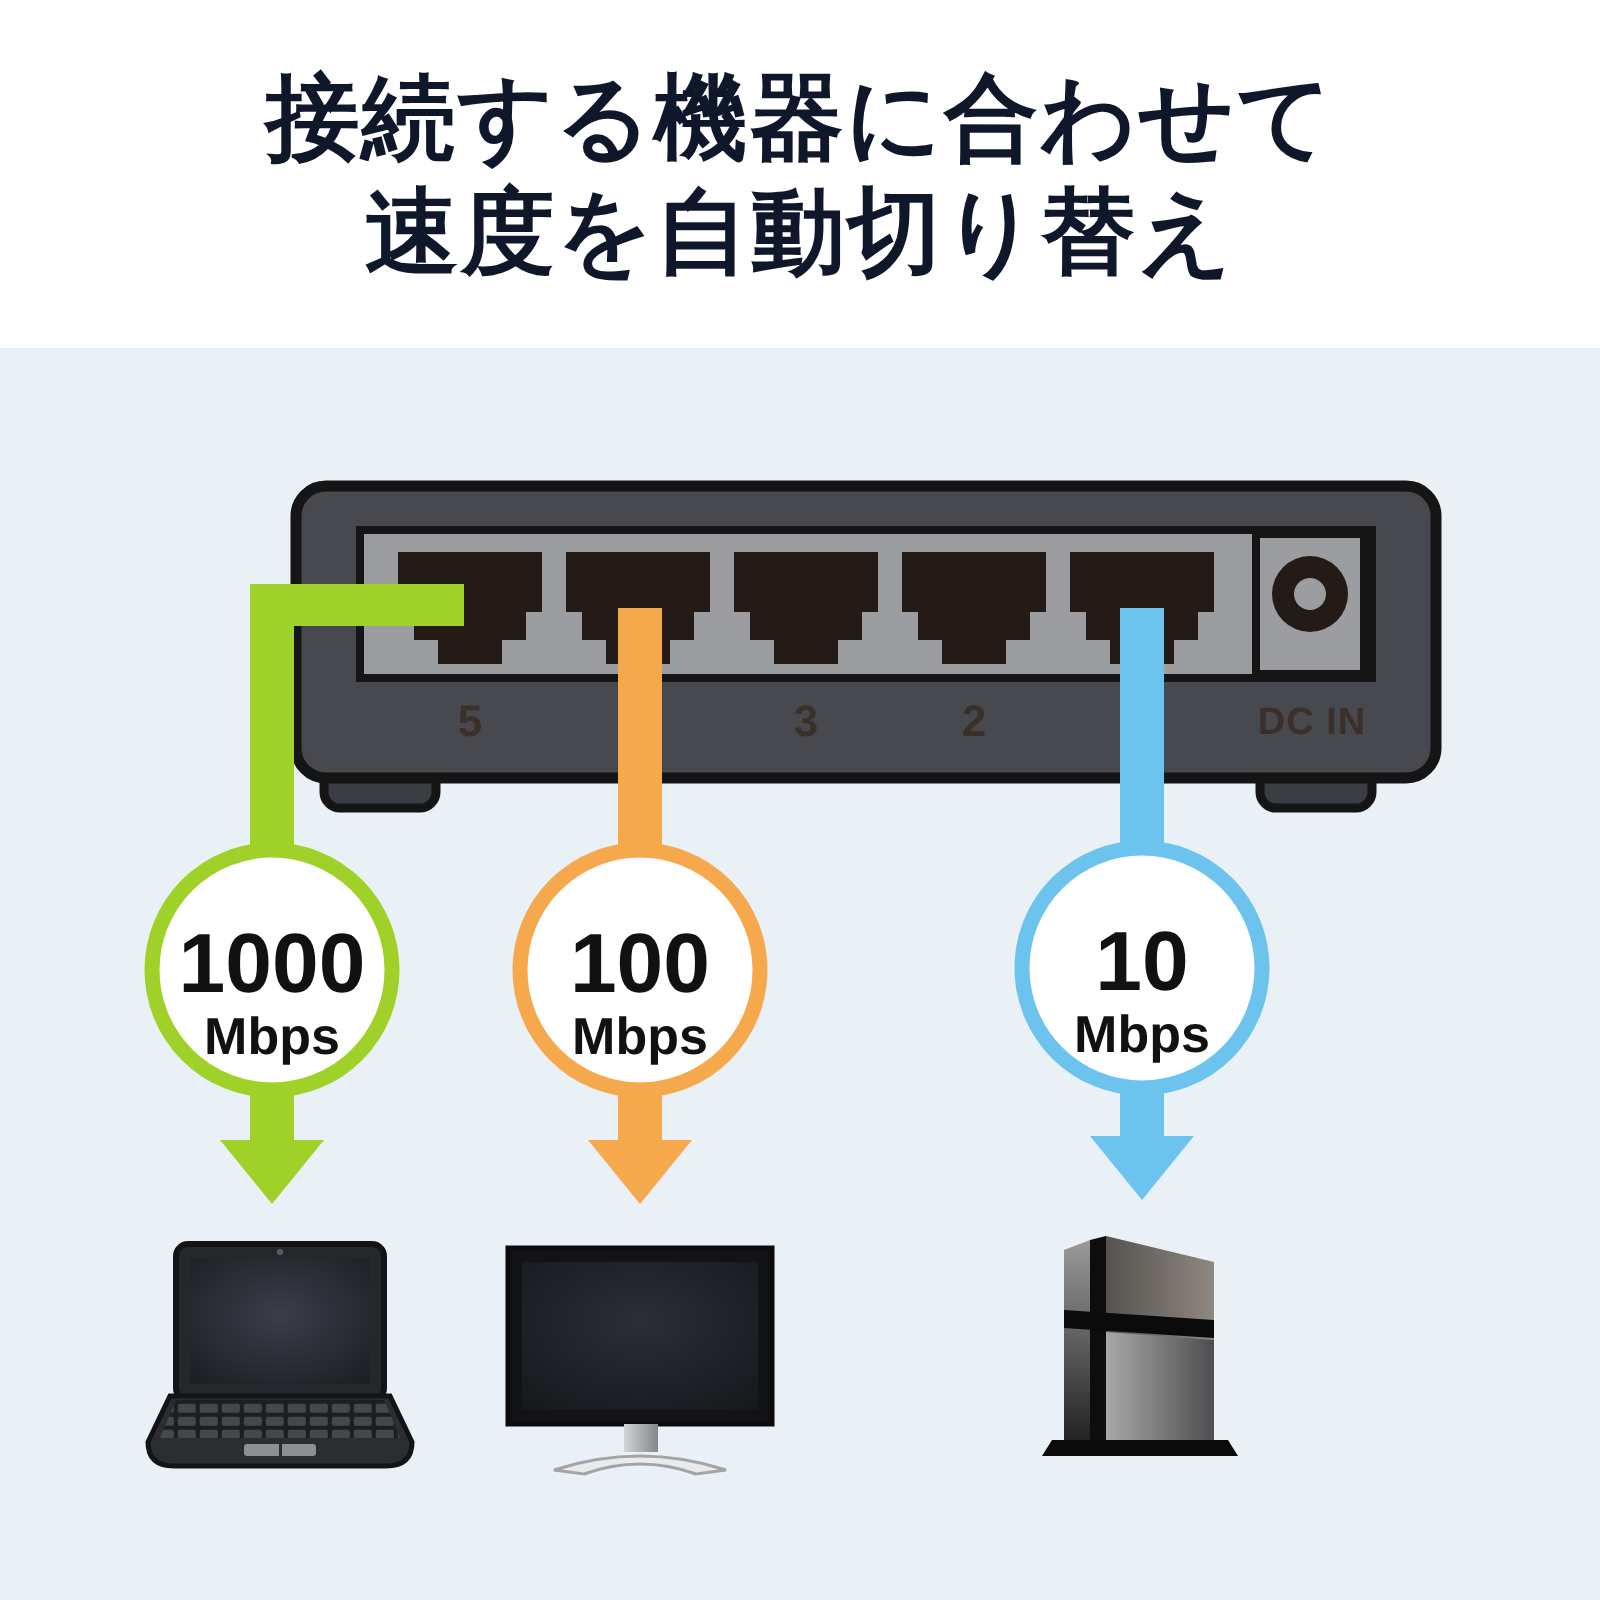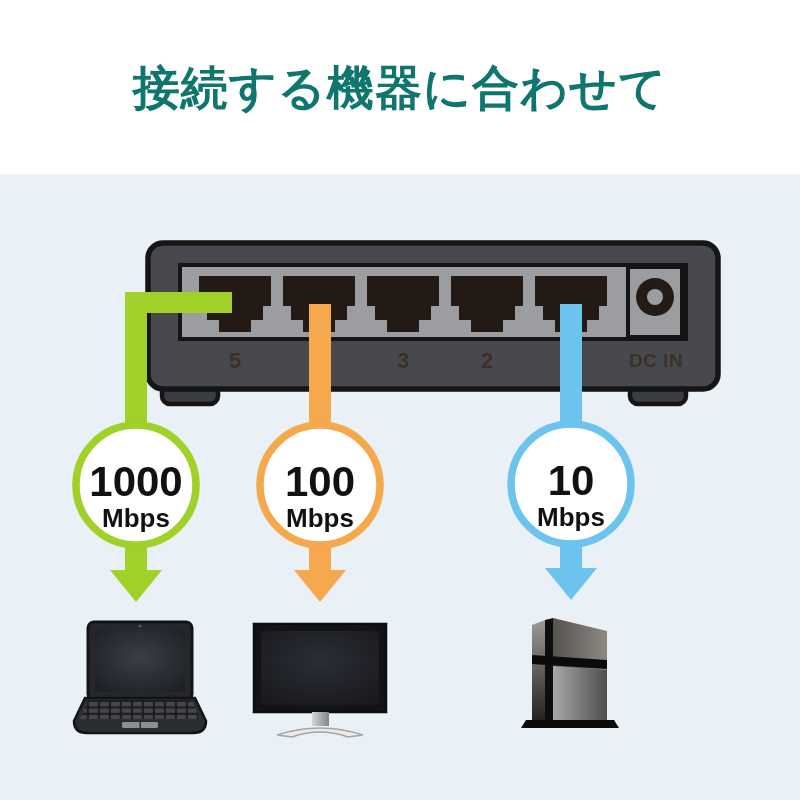--- a/index.html
+++ b/index.html
@@ -7,32 +7,33 @@
     position:relative;width:800px;height:800px;overflow:hidden;
     background:#ffffff;font-family:"Liberation Sans",sans-serif;
   }
   .stage-svg{position:absolute;left:0;top:0;}
   .title-area{
     position:absolute;left:0;top:0;width:800px;height:174px;
     display:flex;flex-direction:column;justify-content:center;align-items:center;
     background:#ffffff;z-index:2;
   }
   .title-line{
-    font-size:47px;font-weight:bold;color:#0f766e;line-height:57px;
+    font-size:47px;font-weight:bold;color:#0f172a;line-height:57px;
     letter-spacing:1px;white-space:nowrap;
   }
   svg text{font-family:"Liberation Sans",sans-serif;}
 </style>
 </head>
 <body>
 
 <div class="canvas">
 
   <div class="title-area">
     <div class="title-line">接続する機器に合わせて</div>
+    <div class="title-line">速度を自動切り替え</div>
   </div>
 
   <svg class="stage-svg" width="800" height="800" viewBox="0 0 800 800">
     <defs>
       <radialGradient id="lapScr" cx="50%" cy="45%" r="75%">
         <stop offset="0%" stop-color="#3a3e48"></stop>
           <stop offset="100%" stop-color="#1b1d22"></stop>
       </radialGradient>
       <radialGradient id="monScr" cx="50%" cy="40%" r="80%">
         <stop offset="0%" stop-color="#2b2e36"></stop>

